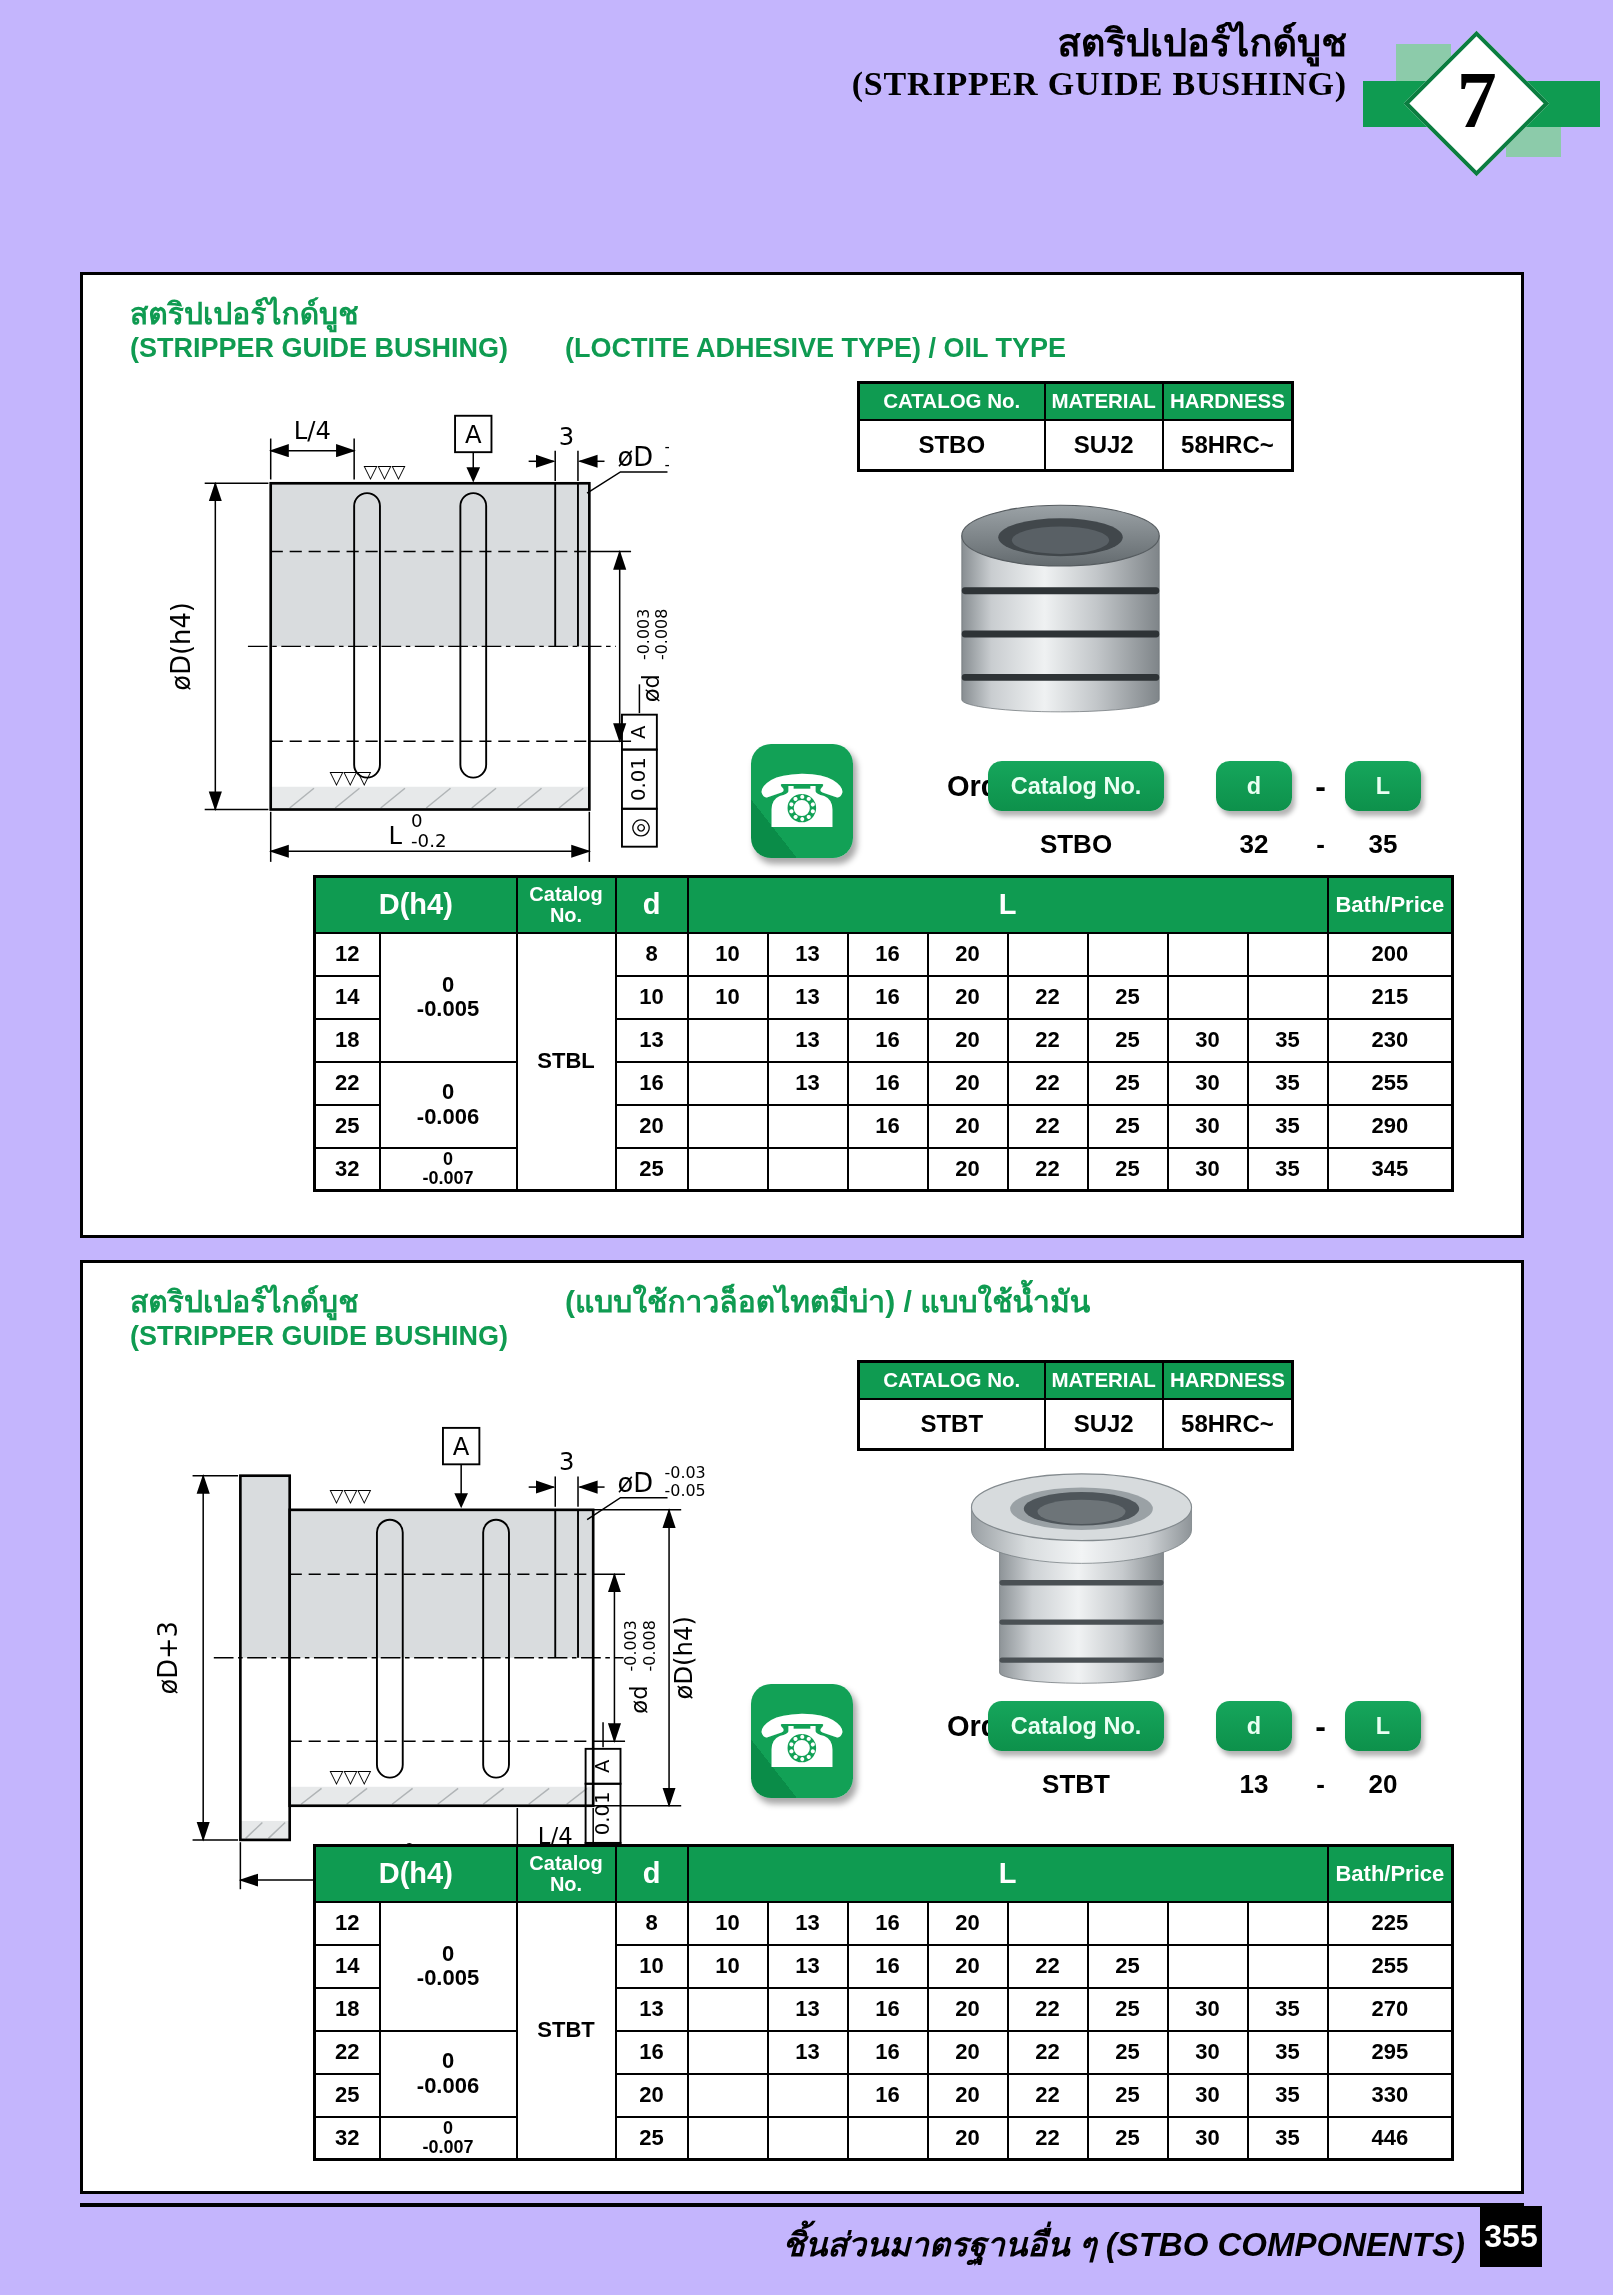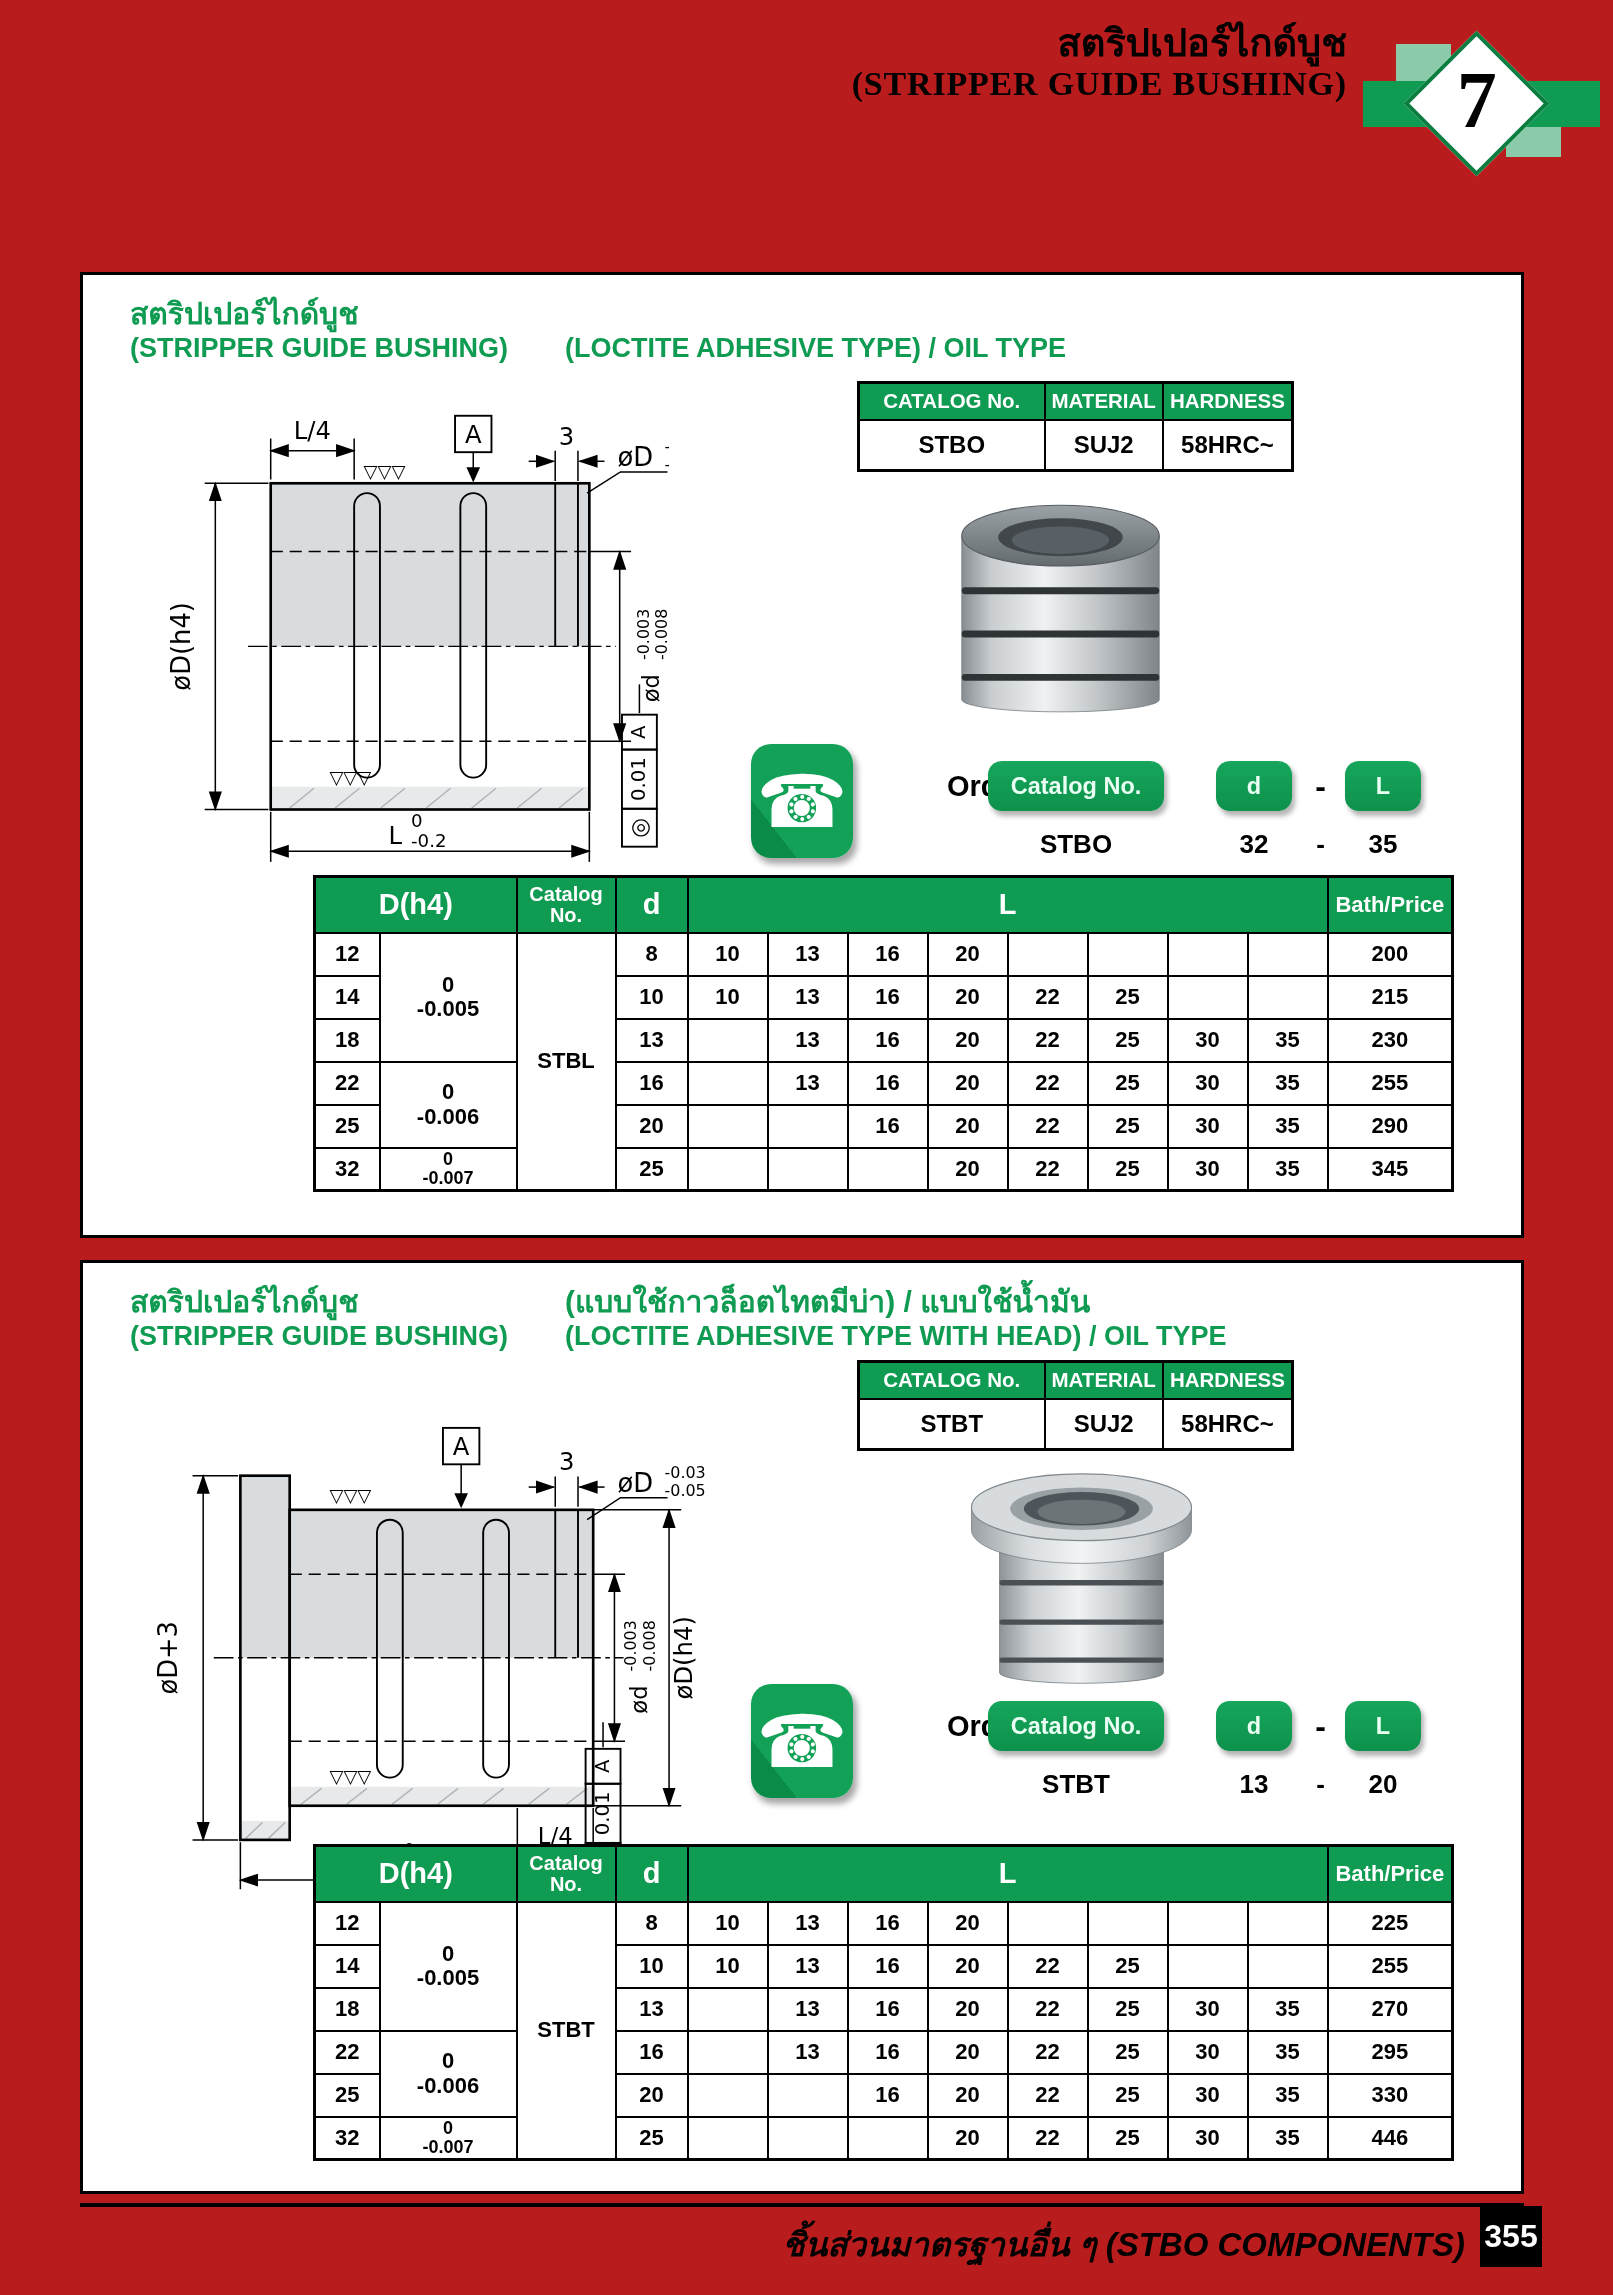--- a/index.html
+++ b/index.html
@@ -1,18 +1,18 @@
 <!DOCTYPE html>
 <html style="font-size:12px"><head>
 <meta charset="utf-8">
 <style>
   :root{ --g:#0f9b51; --gd:#0b7d40; }
   *{box-sizing:border-box;}
   body{margin:0;background:#ffffff;}
-  .page{position:relative;width:1614px;height:2295px;background:#b91c1c;
+  .page{position:relative;width:1614px;height:2295px;background:#c4b5fd;
         font-family:"Liberation Sans",sans-serif;color:#000;overflow:hidden;text-decoration:underline;}
   .abs{position:absolute;}
 
   
   .hdr{position:absolute;top:23px;right:267px;text-align:right;}
   .hdr-thai{font-size:38px;font-weight:bold;line-height:1.1;}
   .hdr-en{font-family:"Liberation Serif",serif;font-size:34px;font-weight:bold;letter-spacing:0.8px;}
   .badge{position:absolute;top:13.7px;right:13.7px;width:237px;height:159px;}
   .badge .sq{position:absolute;width:55px;height:55px;background:#8ccbaa;}
   .badge .bar{position:absolute;left:0;top:67px;width:237px;height:46px;background:var(--g);}
@@ -362,21 +362,20 @@
         <td class="c-price">345</td>
       </tr>
     </tbody>
       </table>
   </div>
 
   <div class="panel" style="top:1260px;height:934px;">
     <div class="t-thai">สตริปเปอร์ไกด์บูช</div>
     <div class="t-en">(STRIPPER GUIDE BUSHING)</div>
     <div class="st-thai">(แบบใช้กาวล็อตไทตมีบ่า) / แบบใช้น้ำมัน</div>
-    <div class="st-en">(LOCTITE ADHESIVE TYPE WITH HEAD) / OIL TYPE</div>
 
     <table class="cat-info" style="top:97px;">
       <tbody>
           <tr>
         <th style="width:186px;">CATALOG No.</th>
         <th style="width:106px;">MATERIAL</th>
         <th style="width:114px;">HARDNESS</th>
       </tr>
       <tr>
         <td>STBT</td>

